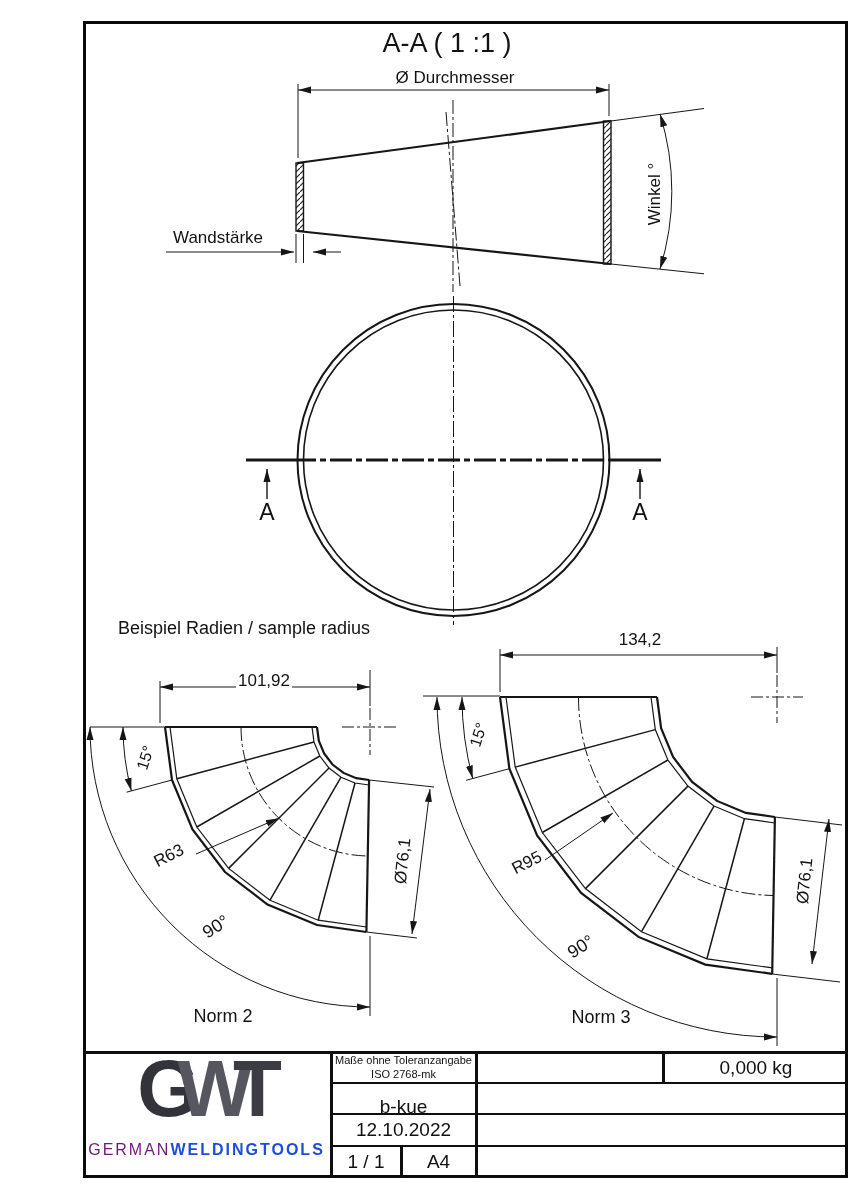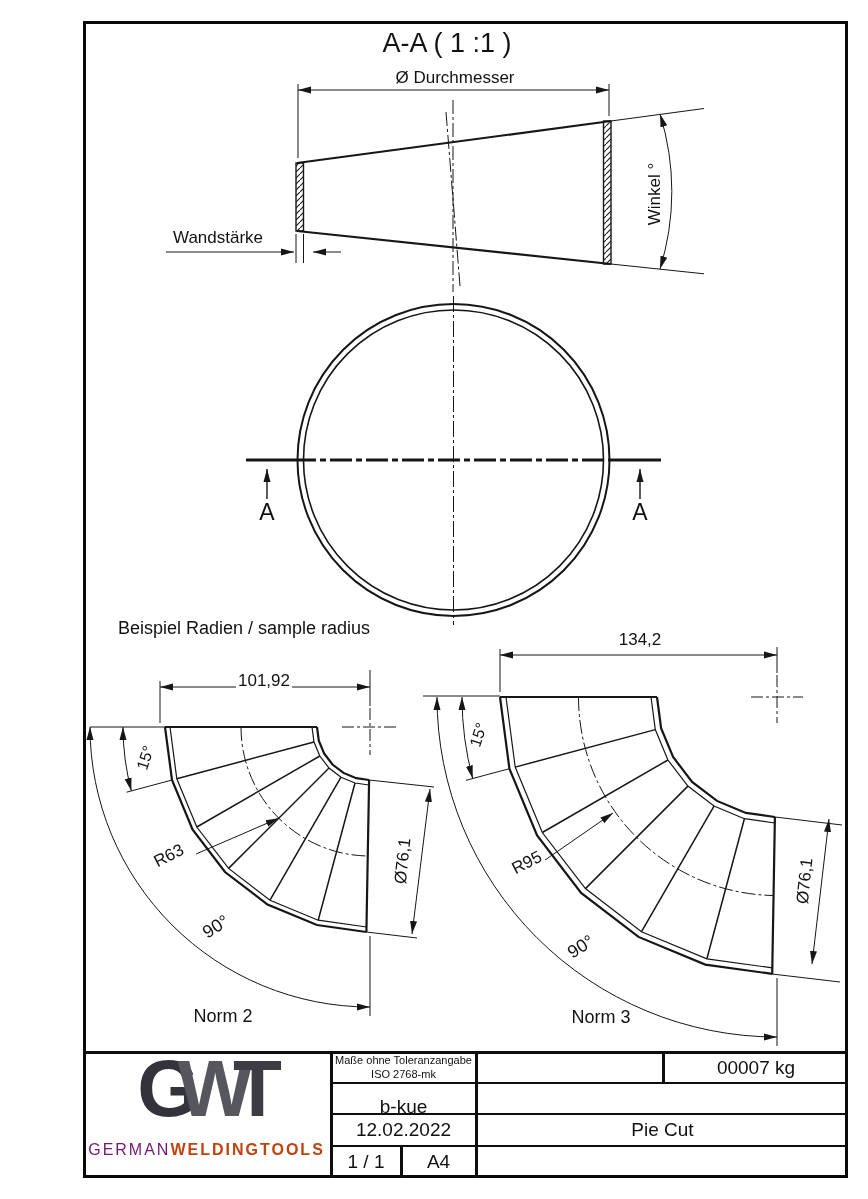--- a/index.html
+++ b/index.html
@@ -28,21 +28,21 @@
   .tol{flex-direction:column;font-size:11px;line-height:1.25;text-align:center;}
   .logo-cell{position:absolute;left:0;top:0;width:247px;height:127px;}
   .gwt{position:absolute;left:50%;top:38px;transform:translate(-50%,-50%);
        font-weight:bold;font-size:80px;letter-spacing:-6px;line-height:1;}
   .gwt .g{color:#33333b;}
   .gwt .w{color:#56565e;margin-left:-16px;}
   .gwt .t{color:#3c3c44;margin-left:-14px;}
   .brand{position:absolute;left:50%;top:99px;transform:translate(-50%,-50%);
          font-size:16px;letter-spacing:2px;white-space:nowrap;}
   .brand .b1{color:#701a75;font-weight:400;}
-  .brand .b2{color:#c2410c;font-weight:bold;}
+  .brand .b2{color:#1d4ed8;font-weight:bold;}
 </style>
 </head>
 <body>
 
 <div class="canvas">
   <div class="frame"></div>
 
   <svg class="draw" viewBox="0 0 868 1199" fill="none" stroke="#161616">
     <defs>
       <marker id="arw" markerUnits="userSpaceOnUse" markerWidth="14" markerHeight="9" refX="13" refY="4.5" orient="auto-start-reverse">
@@ -180,20 +180,19 @@
       </div>
       <div class="brand">
         <span class="b1">GERMAN</span><span class="b2">WELDINGTOOLS</span>
       </div>
     </div>
 
     <div class="cell tol" style="left:249px;top:2px;width:143px;height:29px;">
       <span>Maße ohne Toleranzangabe</span>
       <span>ISO 2768-mk</span>
     </div>
-    <div class="cell" style="left:581px;top:2px;width:184px;height:29px;">00007 kg</div>
+    <div class="cell" style="left:581px;top:2px;width:184px;height:29px;">0,000 kg</div>
     <div class="cell" style="left:249px;top:41px;width:143px;height:29px;">b-kue</div>
-    <div class="cell" style="left:249px;top:64px;width:143px;height:30px;">12.02.2022</div>
-    <div class="cell" style="left:394px;top:64px;width:371px;height:30px;">Pie Cut</div>
+    <div class="cell" style="left:249px;top:64px;width:143px;height:30px;">12.10.2022</div>
     <div class="cell" style="left:249px;top:96px;width:68px;height:29px;">1 / 1</div>
     <div class="cell" style="left:319px;top:96px;width:73px;height:29px;">A4</div>
   </div>
 </div>
 
 </body></html>

